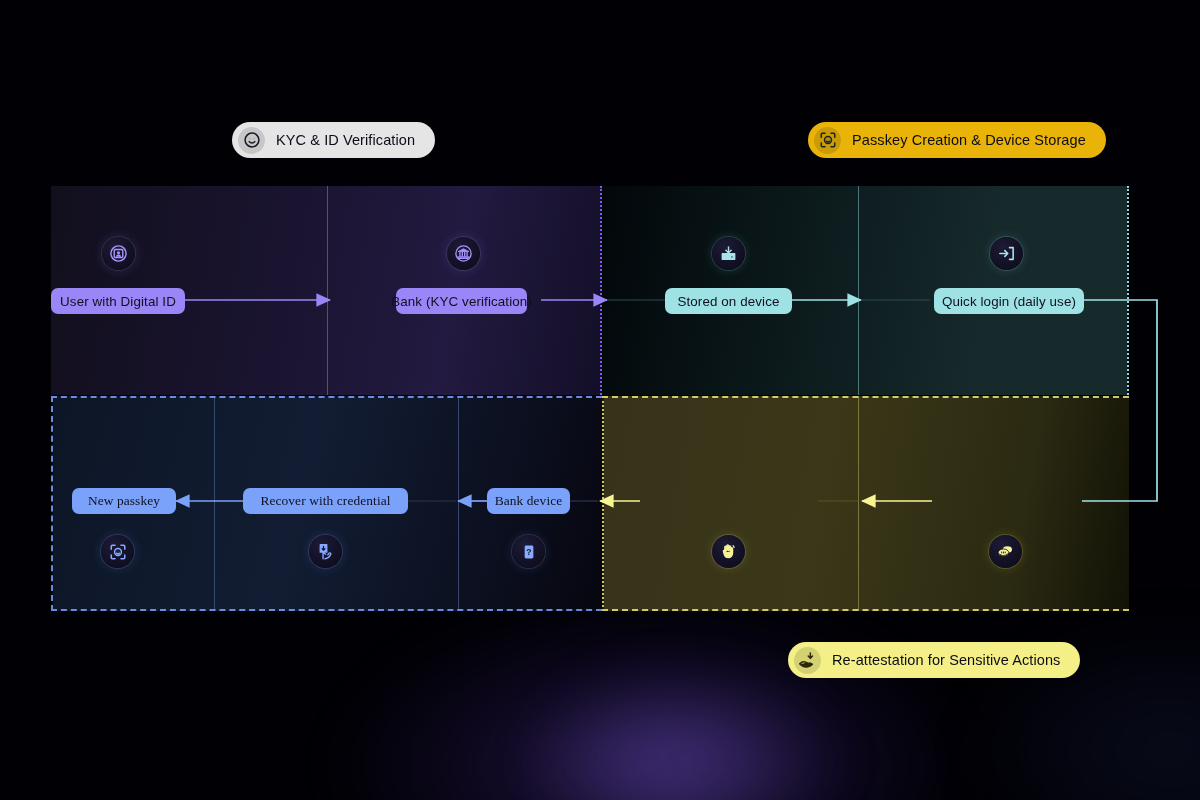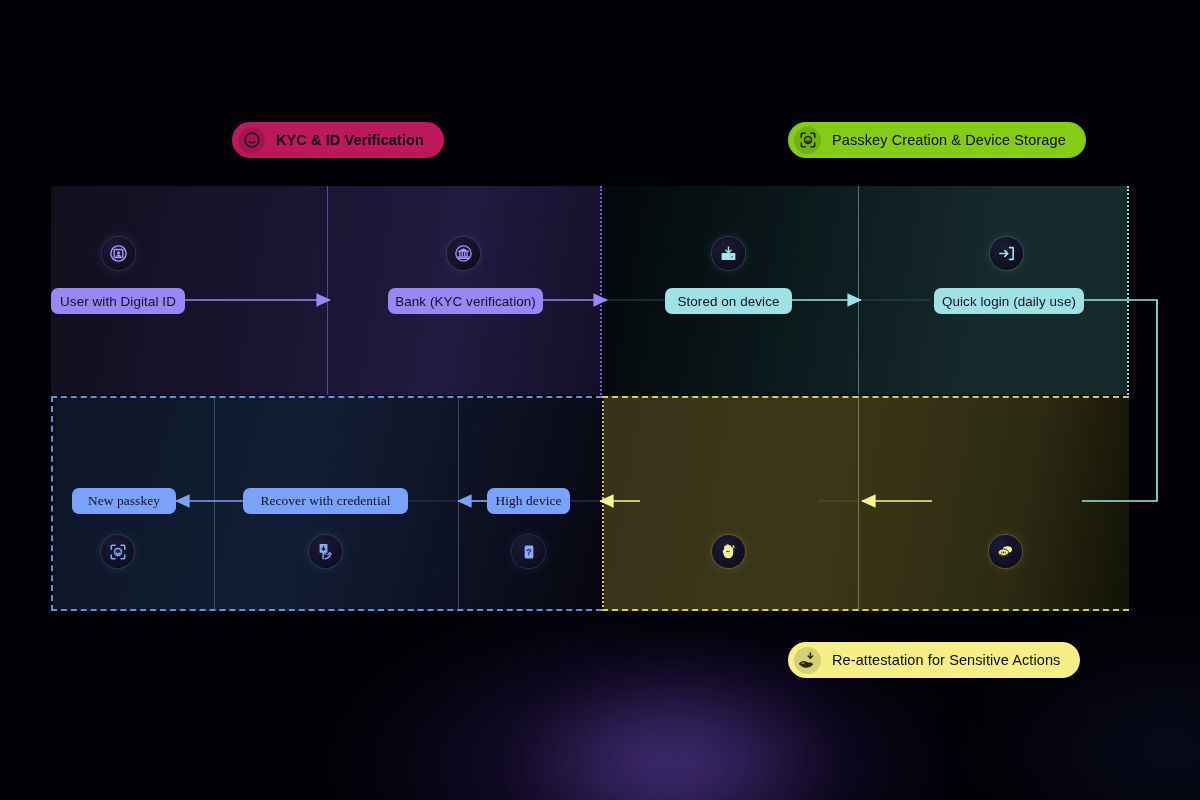--- a/index.html
+++ b/index.html
@@ -67,22 +67,22 @@
     position:absolute;display:flex;align-items:center;gap:11px;
     height:36px;border-radius:18px;padding:0 20px 0 6px;
     box-sizing:border-box;color:#0c0c18;
     font-size:14.5px;letter-spacing:.1px;white-space:nowrap;
   }
   .pill .pill-ic{
     width:27px;height:27px;border-radius:50%;
     background:rgba(0,0,0,.13);
     display:flex;align-items:center;justify-content:center;flex:0 0 auto;
   }
-  .pill-kyc {left:232px;top:122px;background:#be185d;font-weight:bold;}
-  .pill-pass{left:788px;top:122px;background:#84cc16;}
+  .pill-kyc {left:232px;top:122px;background:#e5e5e5;}
+  .pill-pass{left:808px;top:122px;background:#eab308;}
   .pill-rec {left:163px;top:642px;background:#6f95f5;}
   .pill-att {left:788px;top:642px;background:#f4ef86;}
 
   
   .node{
     position:absolute;display:flex;align-items:center;justify-content:center;
     height:26px;border-radius:7px;padding:0 11px;box-sizing:border-box;
     font-size:13.4px;color:#101020;white-space:nowrap;
     letter-spacing:.1px;
   }
@@ -219,21 +219,21 @@
 
   <div class="nic" style="left:447px;top:237px">
     <svg width="19" height="19" viewBox="0 0 24 24" fill="none" stroke="#a893fb" stroke-width="1.7" stroke-linecap="round">
       <circle cx="12" cy="12" r="9.6"></circle>
       <path d="M5.6 9.4L12 6.1l6.4 3.3z" fill="#a893fb" stroke="#a893fb" stroke-width="1.2" stroke-linejoin="round"></path>
       <path d="M7.5 10.6v4.4M10.5 10.6v4.4M13.5 10.6v4.4M16.5 10.6v4.4"></path>
       <path d="M5.4 16.4h13.2"></path>
         <path d="M5.4 18.1h13.2"></path>
     </svg>
   </div>
-  <div class="node n-purple" style="left:388px;top:288px;width:155px">
+  <div class="node n-purple" style="left:396px;top:288px;width:131px">
     <span>Bank (KYC verification)</span>
   </div>
 
   <div class="nic teal" style="left:712px;top:237px">
     <svg width="19" height="19" viewBox="0 0 24 24" fill="none" stroke="#a7e3e8" stroke-width="1.8" stroke-linecap="round" stroke-linejoin="round">
       <path d="M12 3.6v7"></path>
         <path d="M8.7 7.8L12 11.1l3.3-3.3"></path>
       <path d="M4.2 12.2h15.6v7.2H4.2z" fill="#a7e3e8" stroke="#a7e3e8"></path>
       <circle cx="16.4" cy="16.3" r=".85" fill="#0c1a1e" stroke="none"></circle>
     </svg>
@@ -276,21 +276,21 @@
     <svg width="19" height="19" viewBox="0 0 24 24" fill="none" stroke="#88aaff" stroke-width="1.7" stroke-linecap="round" stroke-linejoin="round">
       <path d="M5.4 3.4h8.2v9.4H5.4z" fill="#88aaff" stroke="#88aaff"></path>
       <path d="M9.5 5.6v4.4" stroke="#101a33"></path>
         <path d="M7.8 8.4l1.7 1.7 1.7-1.7" stroke="#101a33"></path>
       <path d="M11.4 21.2c3.8-.6 6.4-3 7.4-6.3-.4-1.2-1.5-1.5-2.3-.6l-1.6 1.8"></path>
       <path d="M12.2 15.4l-3.3-2.2v7.9"></path>
     </svg>
   </div>
 
   <div class="node n-blue" style="left:487px;top:488px;width:83px">
-    <span>High device</span>
+    <span>Bank device</span>
   </div>
   <div class="nic blue" style="left:512px;top:535px">
     <svg width="18" height="18" viewBox="0 0 24 24" fill="none">
       <rect x="6.2" y="3.4" width="11.6" height="17.2" rx="1.9" fill="#88aaff"></rect>
       <text x="12" y="16.4" text-anchor="middle" font-family="Liberation Sans, sans-serif" font-size="11.5" font-weight="bold" fill="#101a33">?</text>
     </svg>
   </div>
 
   <div class="nic yell" style="left:712px;top:535px">
     <svg width="19" height="19" viewBox="0 0 24 24" fill="none" stroke="#f6f19a" stroke-width="1.6" stroke-linecap="round" stroke-linejoin="round">

